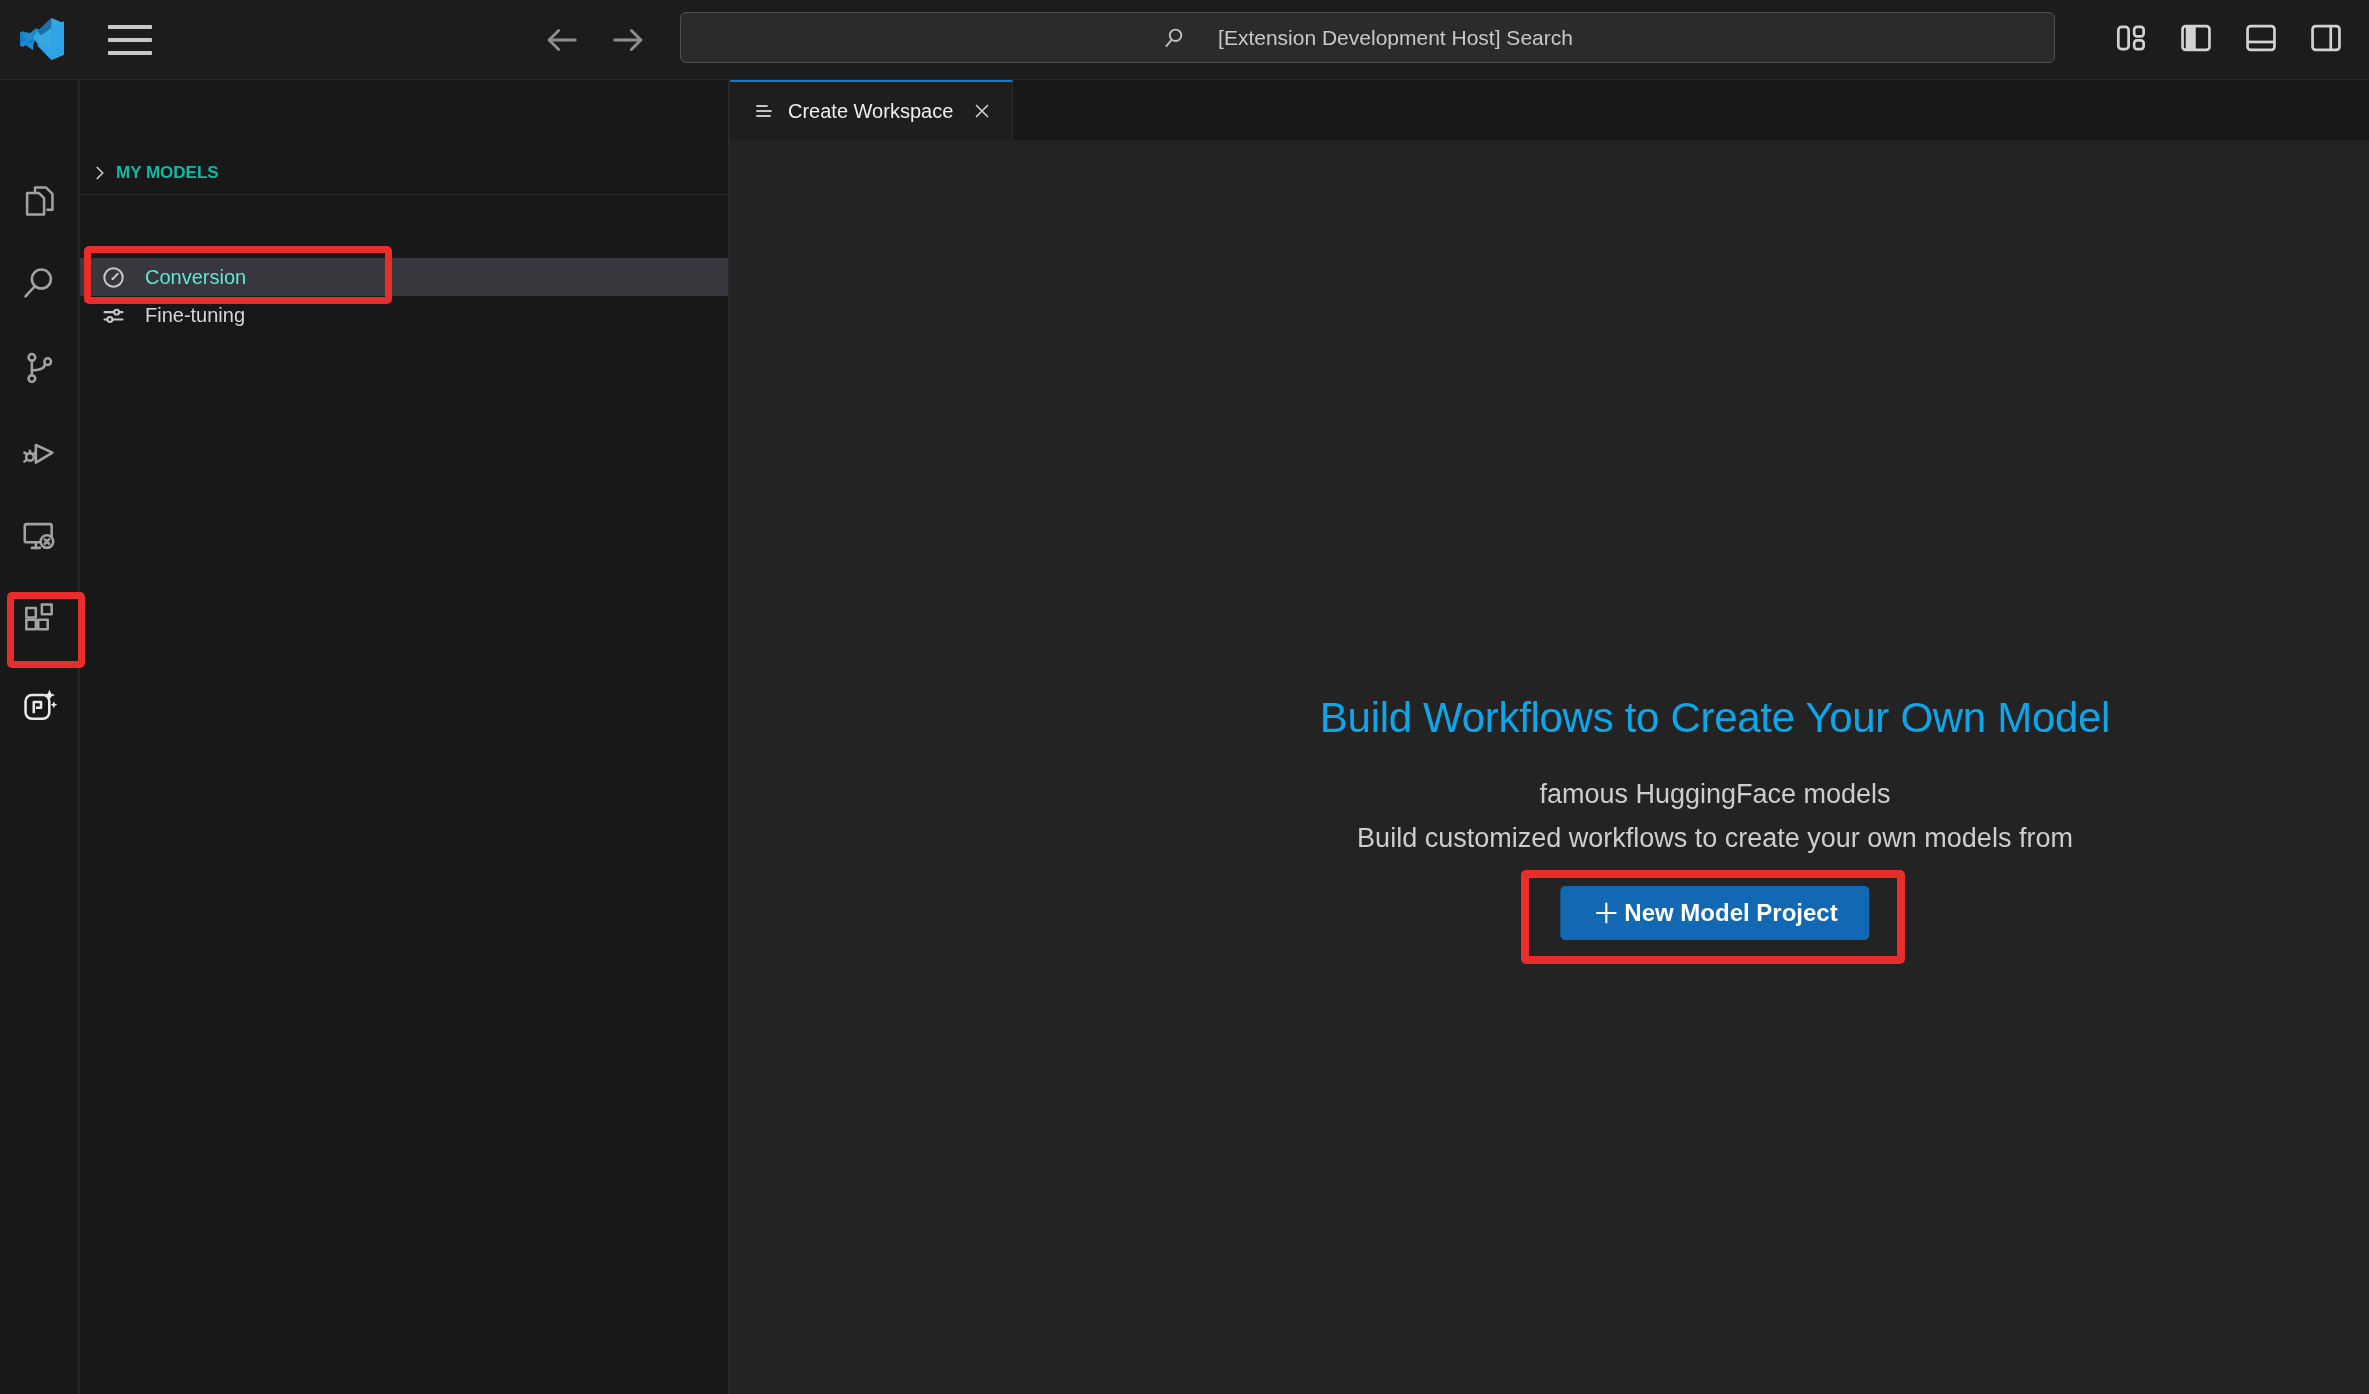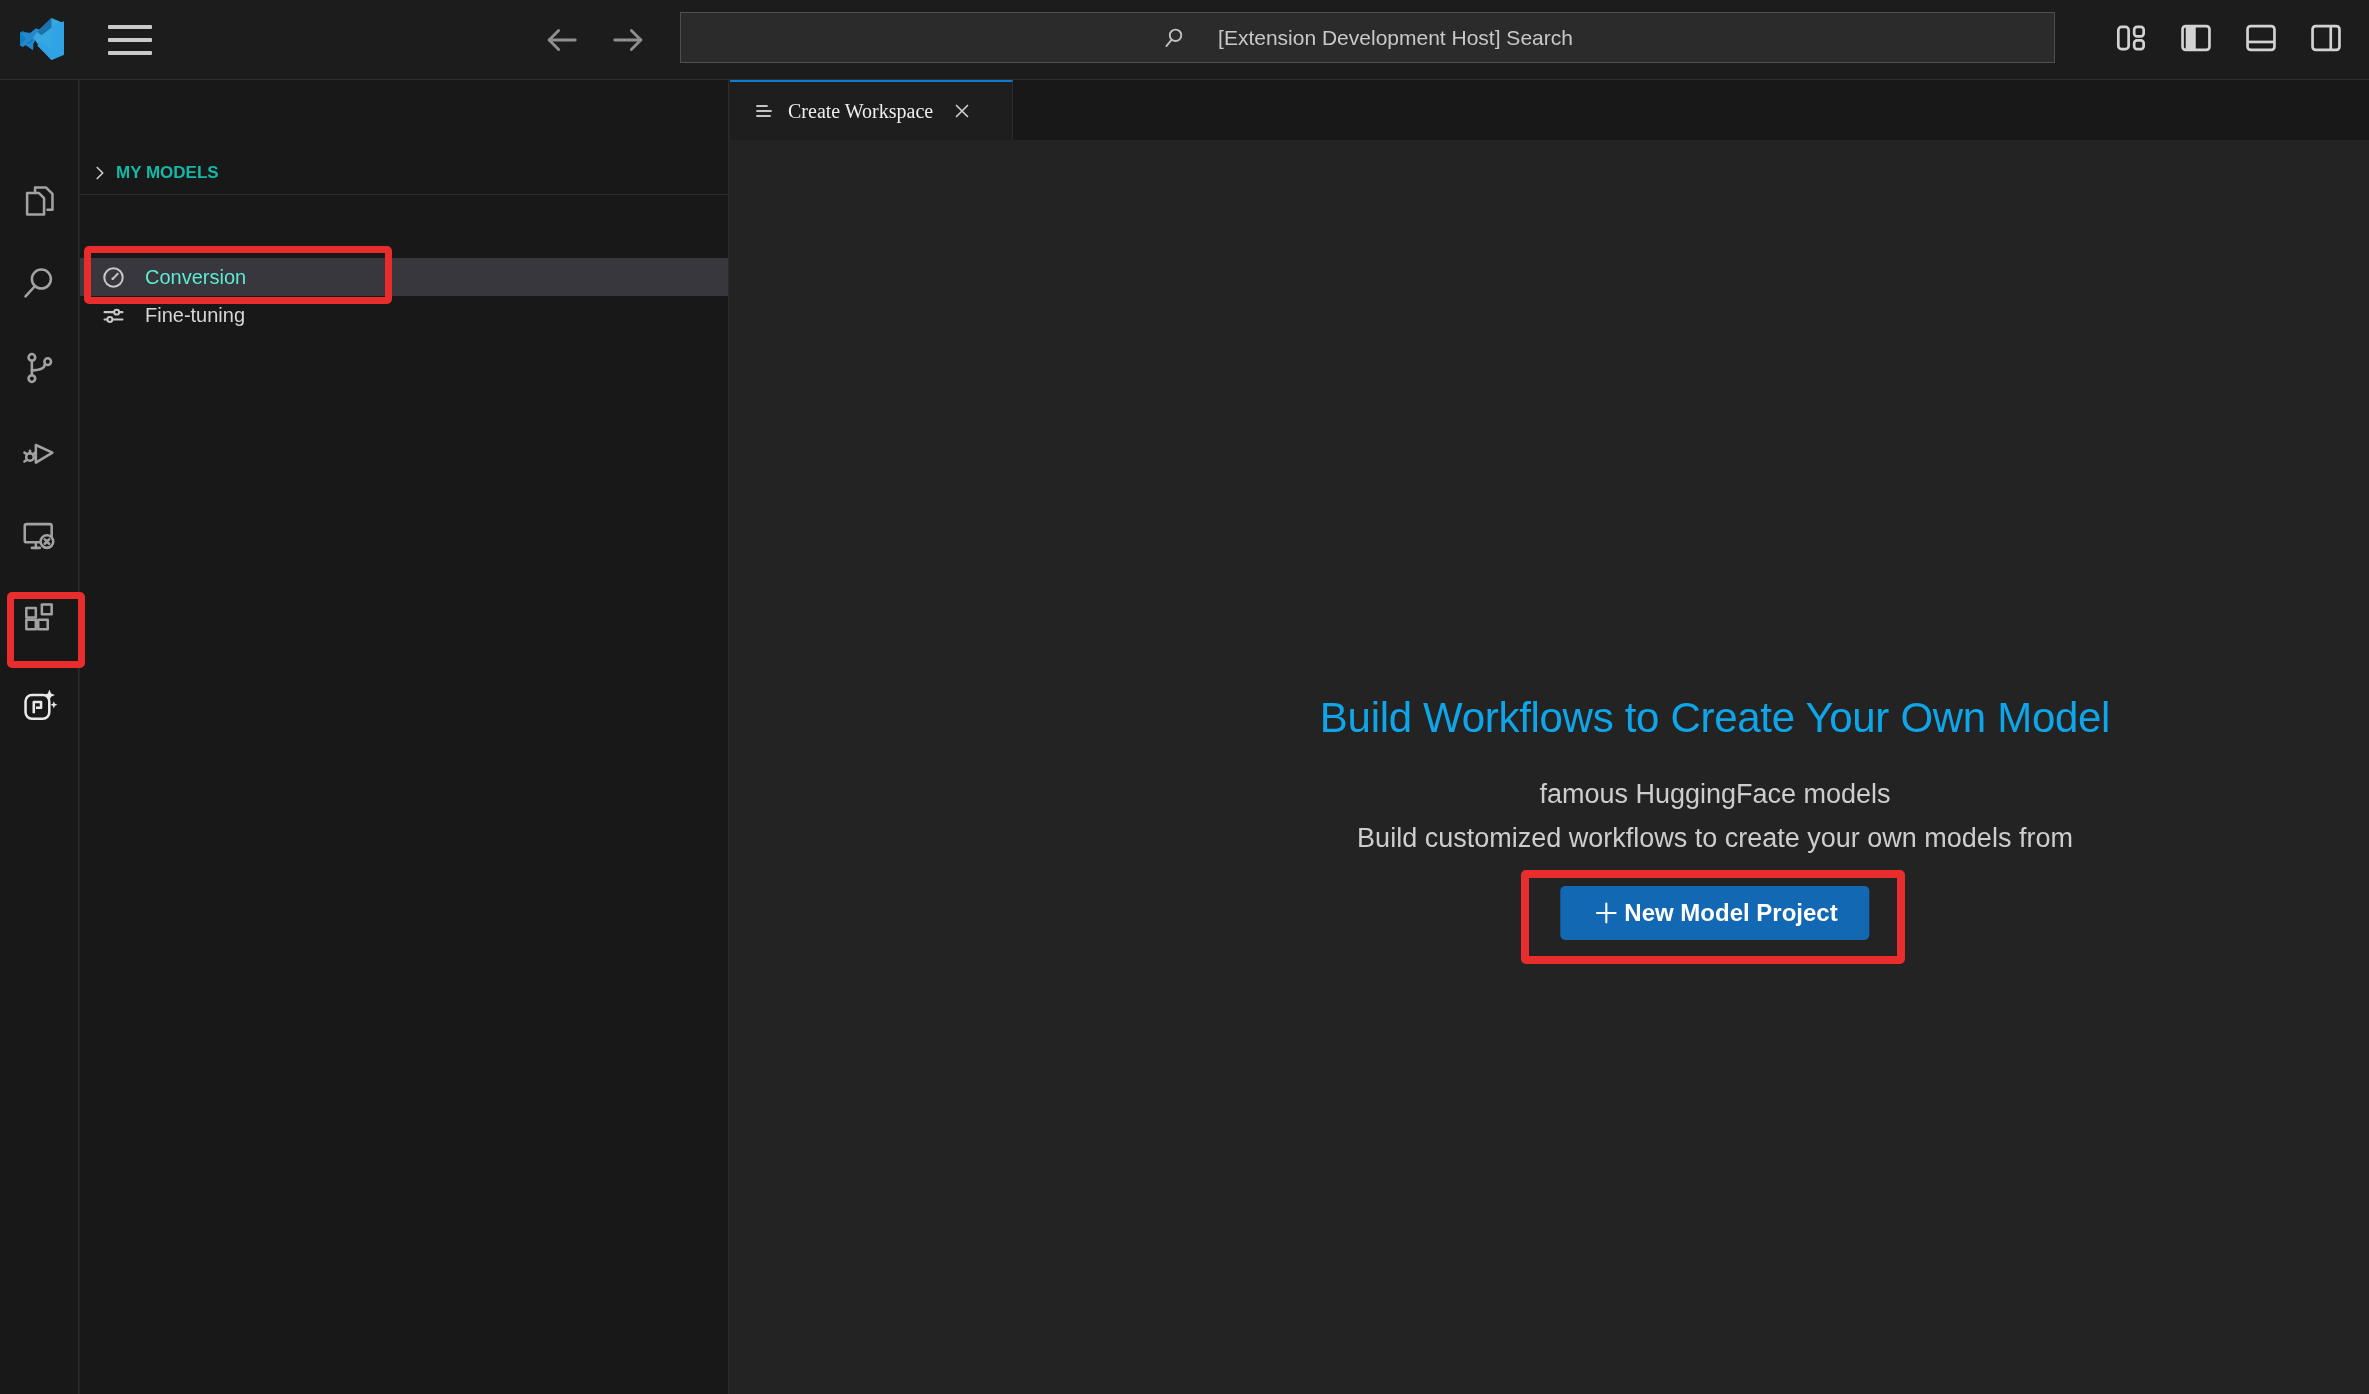--- a/index.html
+++ b/index.html
@@ -18,21 +18,21 @@
   }
   .logo { position:absolute; left:20px; top:16px; width:44px; height:46px; }
   .hamburger { position:absolute; left:108px; top:25px; width:44px; height:30px;
     display:flex; flex-direction:column; justify-content:space-between; cursor:pointer; }
   .hamburger span { display:block; height:4px; background:#c9c9c9; border-radius:1px; }
   .nav-arrow { position:absolute; top:21px; width:38px; height:38px; color:#8f8f8f; cursor:pointer; }
   .nav-back { left:542px; }
   .nav-fwd { left:610px; }
   .searchbox {
     position:absolute; left:680px; top:12px; width:1375px; height:51px;
-    background:#2b2b2b; border:1px solid #4f4f4f; border-radius:0;
+    background:#2b2b2b; border:1px solid #4f4f4f; border-radius:6px;
     display:flex; align-items:center; justify-content:center; gap:30px;
     color:#c8c8c8; font-size:21px; cursor:text;
   }
   .searchbox .mag { width:26px; height:26px; color:#c0c0c0; }
   .tb-icons { position:absolute; right:24px; top:19px; display:flex; gap:27px; }
   .tb-icons .tbi { width:38px; height:38px; color:#d2d2d2; cursor:pointer; }
 
   
   .activitybar {
     position:absolute; left:0; top:80px; width:79px; height:1314px;
@@ -61,21 +61,21 @@
   .tabbar {
     position:absolute; left:730px; top:80px; width:1639px; height:60px;
     background:#181818; z-index:2;
   }
   .tab {
     position:absolute; left:0; top:0; width:283px; height:60px;
     background:#1e1e1e; border-top:2.5px solid #0d7ad6; border-right:1px solid #2b2b2b;
     display:flex; align-items:center; padding-left:22px; cursor:pointer;
   }
   .tab .tabicon { width:24px; height:24px; color:#c5c5c5; margin-right:12px; }
-  .tab .tablabel { font-size:20px; color:#eeeeee; white-space:nowrap;font-family:Liberation Serif, serif; }
+  .tab .tablabel { font-size:20px; color:#eeeeee; white-space:nowrap; }
   .tab .tabclose { width:22px; height:22px; color:#d0d0d0; margin-left:18px; cursor:pointer; }
   .editor {
     position:absolute; left:730px; top:140px; width:1639px; height:1254px;
     background:#232323; z-index:1;
   }
 
   
   .hero-title {
     position:absolute; left:1715px; top:694px; transform:translateX(-50%);
     font-size:42px; font-weight:normal; color:#0ea5e9; white-space:nowrap;

